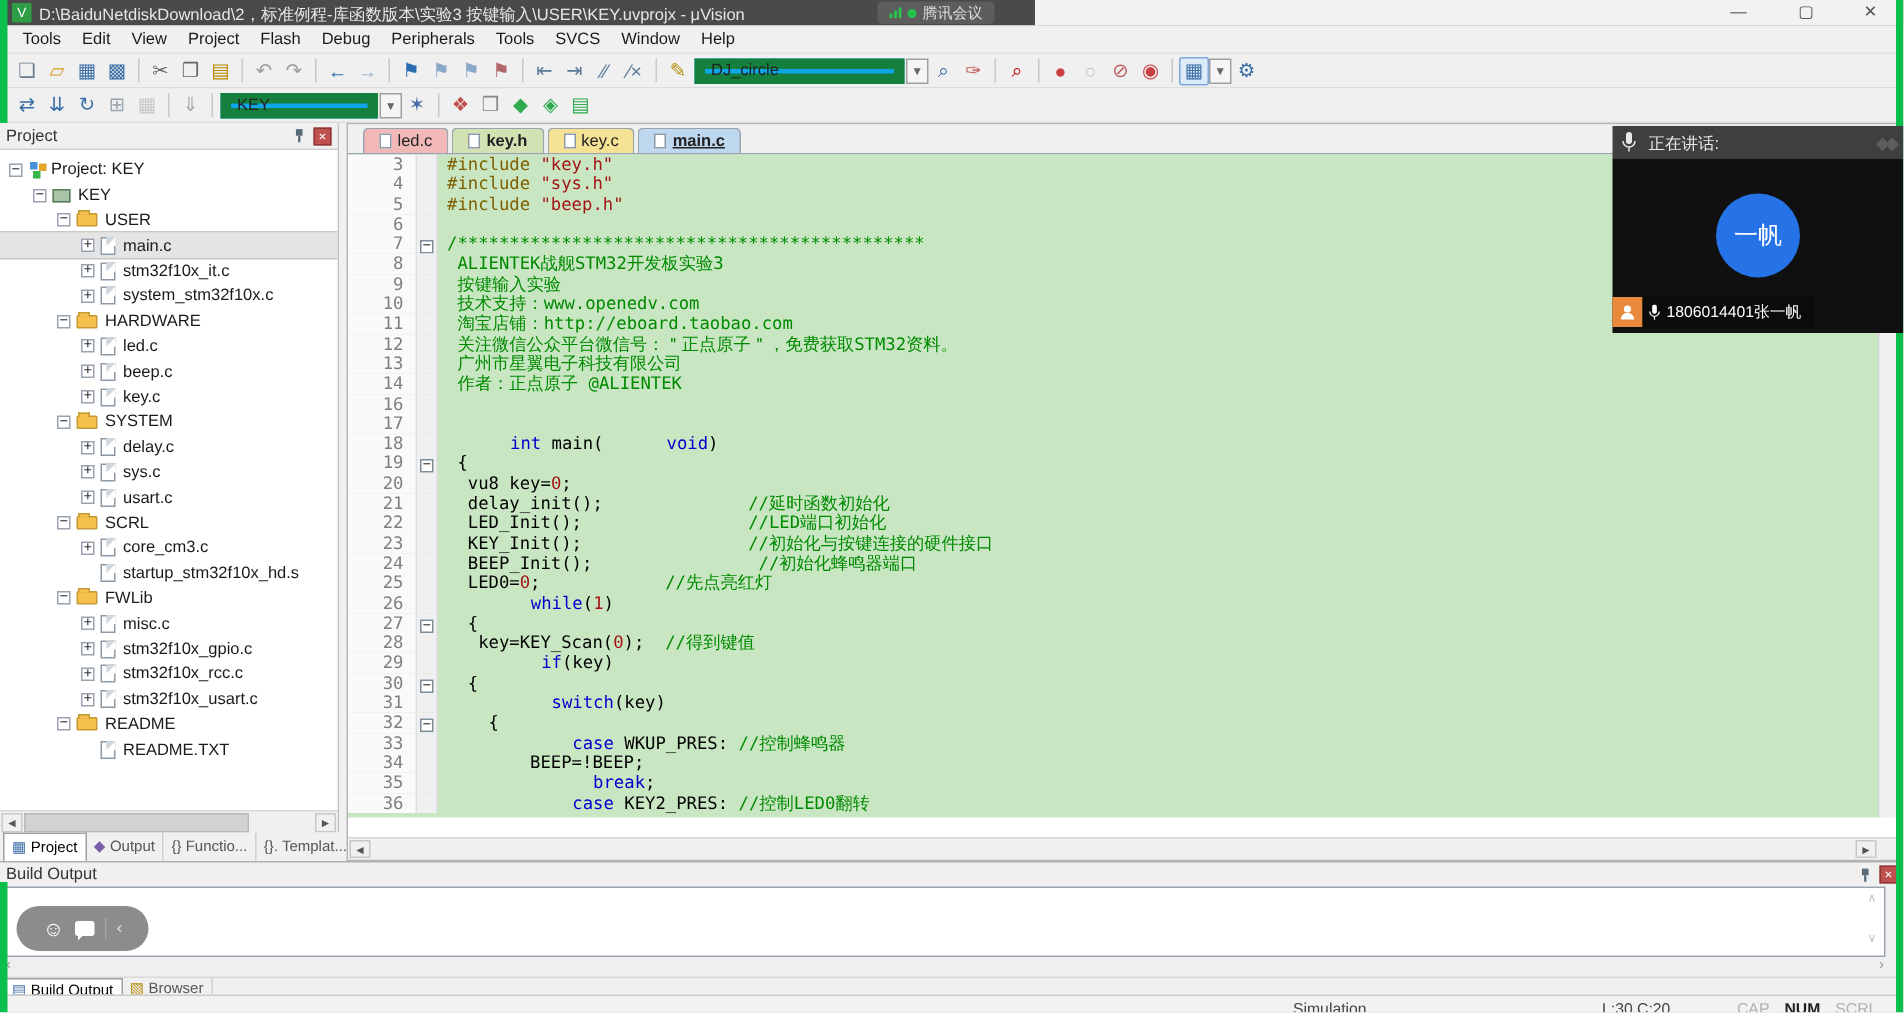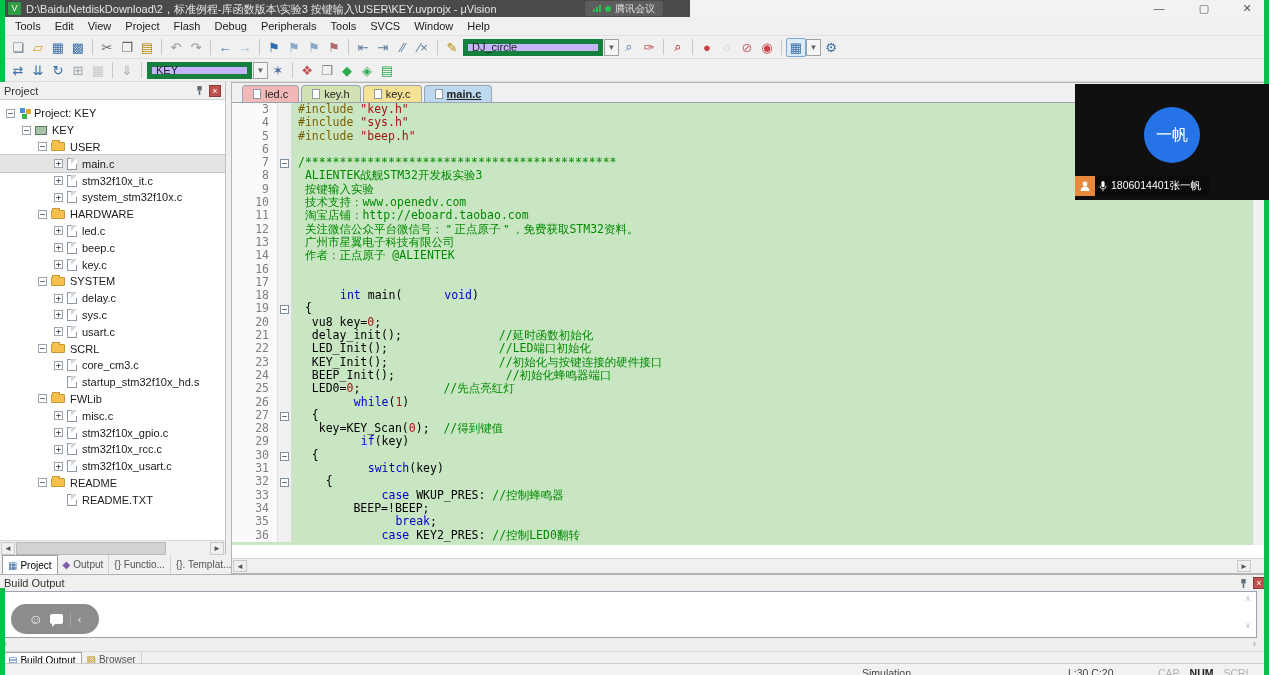--- a/index.html
+++ b/index.html
@@ -24,21 +24,21 @@
   
   #menubar { position:absolute; left:0; top:17px; width:1269px; height:19px; background:#f0f0f0; display:flex; align-items:center; padding-left:8px; border-bottom:1px solid #e2e2e2; }
   .menu-item { font-size:11px; color:#1a1a1a; padding:2px 7px; cursor:default; }
 
   
   .toolbar { position:absolute; left:0; width:1269px; height:23px; background:#f0f0f0; display:flex; align-items:center; padding-left:8px; border-bottom:1px solid #dcdcdc; }
   #toolbar1 { top:36px; } #toolbar2 { top:59px; }
   .tbtn { width:20px; height:19px; display:flex; align-items:center; justify-content:center; font-size:13px; border:1px solid transparent; border-radius:2px; }
   .tbtn.active { background:#dcebfa; border-color:#7da7d9; }
   .tsep { width:1px; height:16px; background:#c8c8c8; margin:0 4px; }
-  .tcombo { height:17px; background:#c4b5fd; border:5px solid #15803d; font-size:11px; color:#222; display:flex; align-items:center; padding:0 4px; margin:0 1px; }
+  .tcombo { height:17px; background:#0ea5e9; border:7px solid #15803d; font-size:11px; color:#222; display:flex; align-items:center; padding:0 4px; margin:0 1px; }
   .tdrop { width:15px; height:17px; background:#f5f5f5; border:1px solid #a0a0a0; color:#666; font-size:8px; display:flex; align-items:center; justify-content:center; }
 
   
   #main { position:absolute; left:0; top:82px; width:1269px; height:492px; background:#f0f0f0; }
 
   
   #project-panel { position:absolute; left:0; top:0; width:226px; height:492px; background:#f0f0f0; border-right:1px solid #c0c0c0; }
   .panel-header { height:18px; background:#f0f0f0; border-bottom:1px solid #d0d0d0; display:flex; align-items:center; padding:0 4px; }
   .panel-header .ph-title { font-size:11px; color:#333; flex:1; }
   .pin-icon { width:11px; height:11px; margin-right:4px; }
@@ -60,21 +60,21 @@
   #panel-tabs { position:absolute; left:0; top:473px; width:226px; height:19px; background:#f0f0f0; display:flex; align-items:stretch; padding-left:2px; }
   .ptab { display:flex; align-items:center; gap:3px; font-size:10px; color:#555; padding:0 5px; border-right:1px solid #d0d0d0; white-space:nowrap; }
   .ptab.active { background:#fff; border:1px solid #a0a0a0; border-bottom:none; color:#000; }
   .ptab .g { font-size:10px; }
 
   
   #editor { position:absolute; left:231px; top:0; width:1038px; height:492px; background:#fff; border:1px solid #b5b5b5; }
   #edit-tabs { position:absolute; left:0; top:0; width:100%; height:20px; background:#f0f0f0; display:flex; align-items:flex-end; padding-left:10px; border-bottom:1px solid #9aa4ae; }
   .etab { height:17px; display:flex; align-items:center; gap:4px; font-size:11px; color:#222; padding:0 10px; border:1px solid #9aa4ae; border-bottom:none; border-radius:4px 4px 0 0; margin-right:2px; }
   .etab .pg { width:8px; height:10px; background:#fff; border:1px solid #8d99a5; }
-  .etab.c-pink { background:#f2b8b8; } .etab.c-green { background:#d2e2b2; } .etab.c-yellow { background:#f6e294; } .etab.c-blue { background:#bed8ef; }
+  .etab.c-pink { background:#f2b8b8; } .etab.c-green { background:#d2e2b2;font-weight:bold; } .etab.c-yellow { background:#f6e294; } .etab.c-blue { background:#bed8ef; }
   .etab.active { font-weight:bold; }
   .etab.active span.lbl { text-decoration:underline; }
   #code-area { position:absolute; left:0; top:20px; width:1022px; height:442px; background:#c9e6c3; overflow:hidden; }
   .line { height:13.3px; display:flex; white-space:pre; font-family:"DejaVu Sans Mono","Liberation Mono",monospace; font-size:11.5px; line-height:13.3px; }
   .ln { width:46px; flex:none; text-align:right; padding-right:8px; color:#7f7f7f; background:#fafafa; border-right:1px solid #e0e0e0; }
   .fold { width:14px; flex:none; background:#f0f0f0; border-right:1px solid #dadada; text-align:center; }
   .fold .fb { display:inline-block; width:9px; height:9px; margin-top:2px; border:1px solid #7f8c99; background:#fff; font-size:9px; line-height:7px; color:#333; }
   .codetxt { padding-left:6px; }
   .seg-p { color:#7f6000; } .seg-s { color:#a31515; } .seg-k { color:#0000cc;margin-left:42px; } .seg-c { color:#008a00; } .seg-n2 { color:#a31515; } .seg-t { color:#000; }
   #code-vscroll { position:absolute; right:0; top:20px; width:16px; height:442px; background:#f0f0f0; border-left:1px solid #d5d5d5; }
@@ -432,20 +432,29 @@
         <span class="scroll-arrow dn" style="width:13px">▼</span>
       </div>
       <div id="code-hscroll">
         <span class="scroll-arrow" style="left:1px;height:12px;line-height:11px">◄</span>
         <span class="scroll-arrow" style="right:17px;height:12px;line-height:11px">►</span>
       </div>
     </div>
   </div>
 
   <div id="meeting">
+    <div id="meet-top">
+      <svg width="10" height="14" viewBox="0 0 10 14">
+          <rect x="3" y="0" width="4" height="8" rx="2" fill="#e8e8e8"></rect>
+          <path d="M1 6 a4 4 0 0 0 8 0" stroke="#e8e8e8" fill="none"></path>
+          <line x1="5" y1="10" x2="5" y2="13" stroke="#e8e8e8"></line>
+        </svg>
+      <span class="spk">正在讲话:</span>
+      <span class="logo">◆◆</span>
+    </div>
     <div id="meet-video">
       <div id="avatar">一帆</div>
       <div id="meet-name">
         <span class="pbox">
           <svg width="12" height="12" viewBox="0 0 12 12">
               <circle cx="6" cy="4" r="2.4" fill="#fff"></circle>
               <path d="M1.5 11 a4.5 4.5 0 0 1 9 0 Z" fill="#fff"></path>
             </svg>
         </span>
         <span class="bar">

